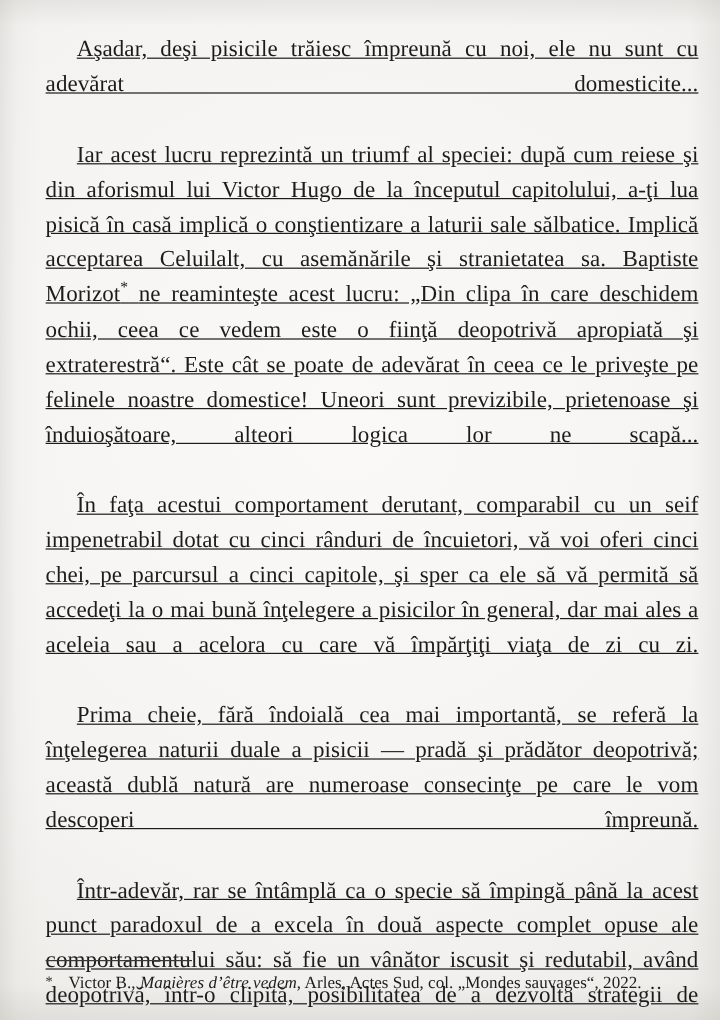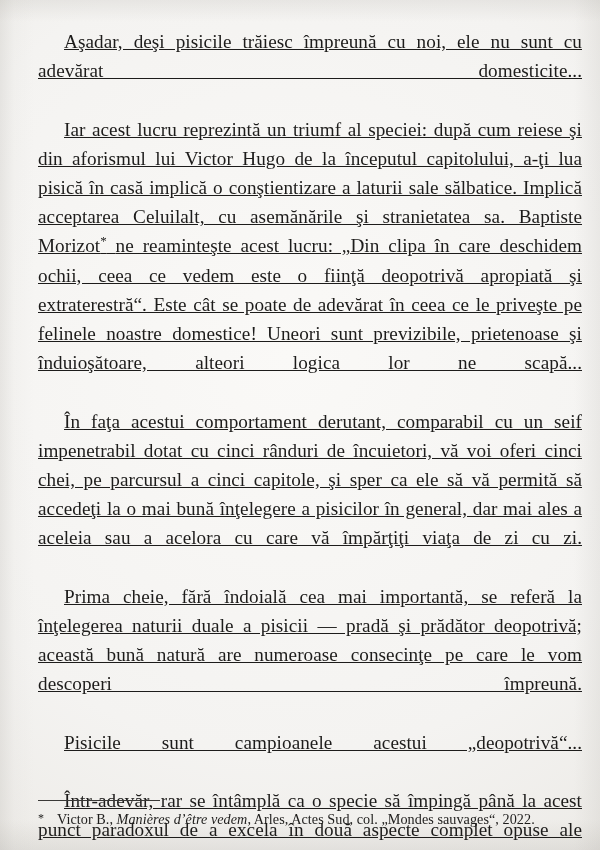--- a/index.html
+++ b/index.html
@@ -107,23 +107,22 @@
 <div class="page"></div>
 
 <div class="body-text">
 
   <p class="para"><span>Aşadar, deşi pisicile trăiesc împreună cu noi, ele nu sunt cu adevărat domesticite...</span></p>
 
   <p class="para"><span>Iar acest lucru reprezintă un triumf al speciei: după cum reiese şi din aforismul lui Victor Hugo de la începutul capitolului, a-ţi lua pisică în casă implică o conştientizare a laturii sale sălbatice. Implică acceptarea Celuilalt, cu asemănările şi stranietatea sa. Baptiste Morizot</span><span class="fn-marker">*</span> <span>ne reaminteşte acest lucru: „Din clipa în care deschidem ochii, ceea ce vedem este o fiinţă deopotrivă apropiată şi extraterestră“. Este cât se poate de adevărat în ceea ce le priveşte pe felinele noastre domestice! Uneori sunt previzibile, prietenoase şi înduioşătoare, alteori logica lor ne scapă...</span></p>
 
   <p class="para"><span>În faţa acestui comportament derutant, comparabil cu un seif impenetrabil dotat cu cinci rânduri de încuietori, vă voi oferi cinci chei, pe parcursul a cinci capitole, şi sper ca ele să vă permită să accedeţi la o mai bună înţelegere a pisicilor în general, dar mai ales a aceleia sau a acelora cu care vă împărţiţi viaţa de zi cu zi.</span></p>
 
-  <p class="para"><span>Prima cheie, fără îndoială cea mai importantă, se referă la înţelegerea naturii duale a pisicii — pradă şi prădător deopotrivă; această bună natură are numeroase consecinţe pe care le vom descoperi împreună.</span></p>
+  <p class="para"><span>Prima cheie, fără îndoială cea mai importantă, se referă la înţelegerea naturii duale a pisicii — pradă şi prădător deopotrivă; această dublă natură are numeroase consecinţe pe care le vom descoperi împreună.</span></p>
 
-  <p class="para"><span>Pisicile sunt campioanele acestui „deopotrivă“...</span></p>
 
   <p class="para"><span>Într-adevăr, rar se întâmplă ca o specie să împingă până la acest punct paradoxul de a excela în două aspecte complet opuse ale comportamentului său: să fie un vânător iscusit şi redutabil, având deopotrivă, într-o clipită, posibilitatea de a dezvolta strategii de evitare şi de apărare în faţa unui presupus prădător sau a unui pericol.</span></p>
 
 </div>
 
 <div class="footnote-area">
   <div class="fn-rule"></div>
   <div class="fn-row">
     <span class="fn-star">*</span>
     <span class="fn-text"><span>Victor B.,</span> <i>Manières d’être vedem</i><span>, Arles, Actes Sud, col. „Mondes sauvages“, 2022.</span></span>

